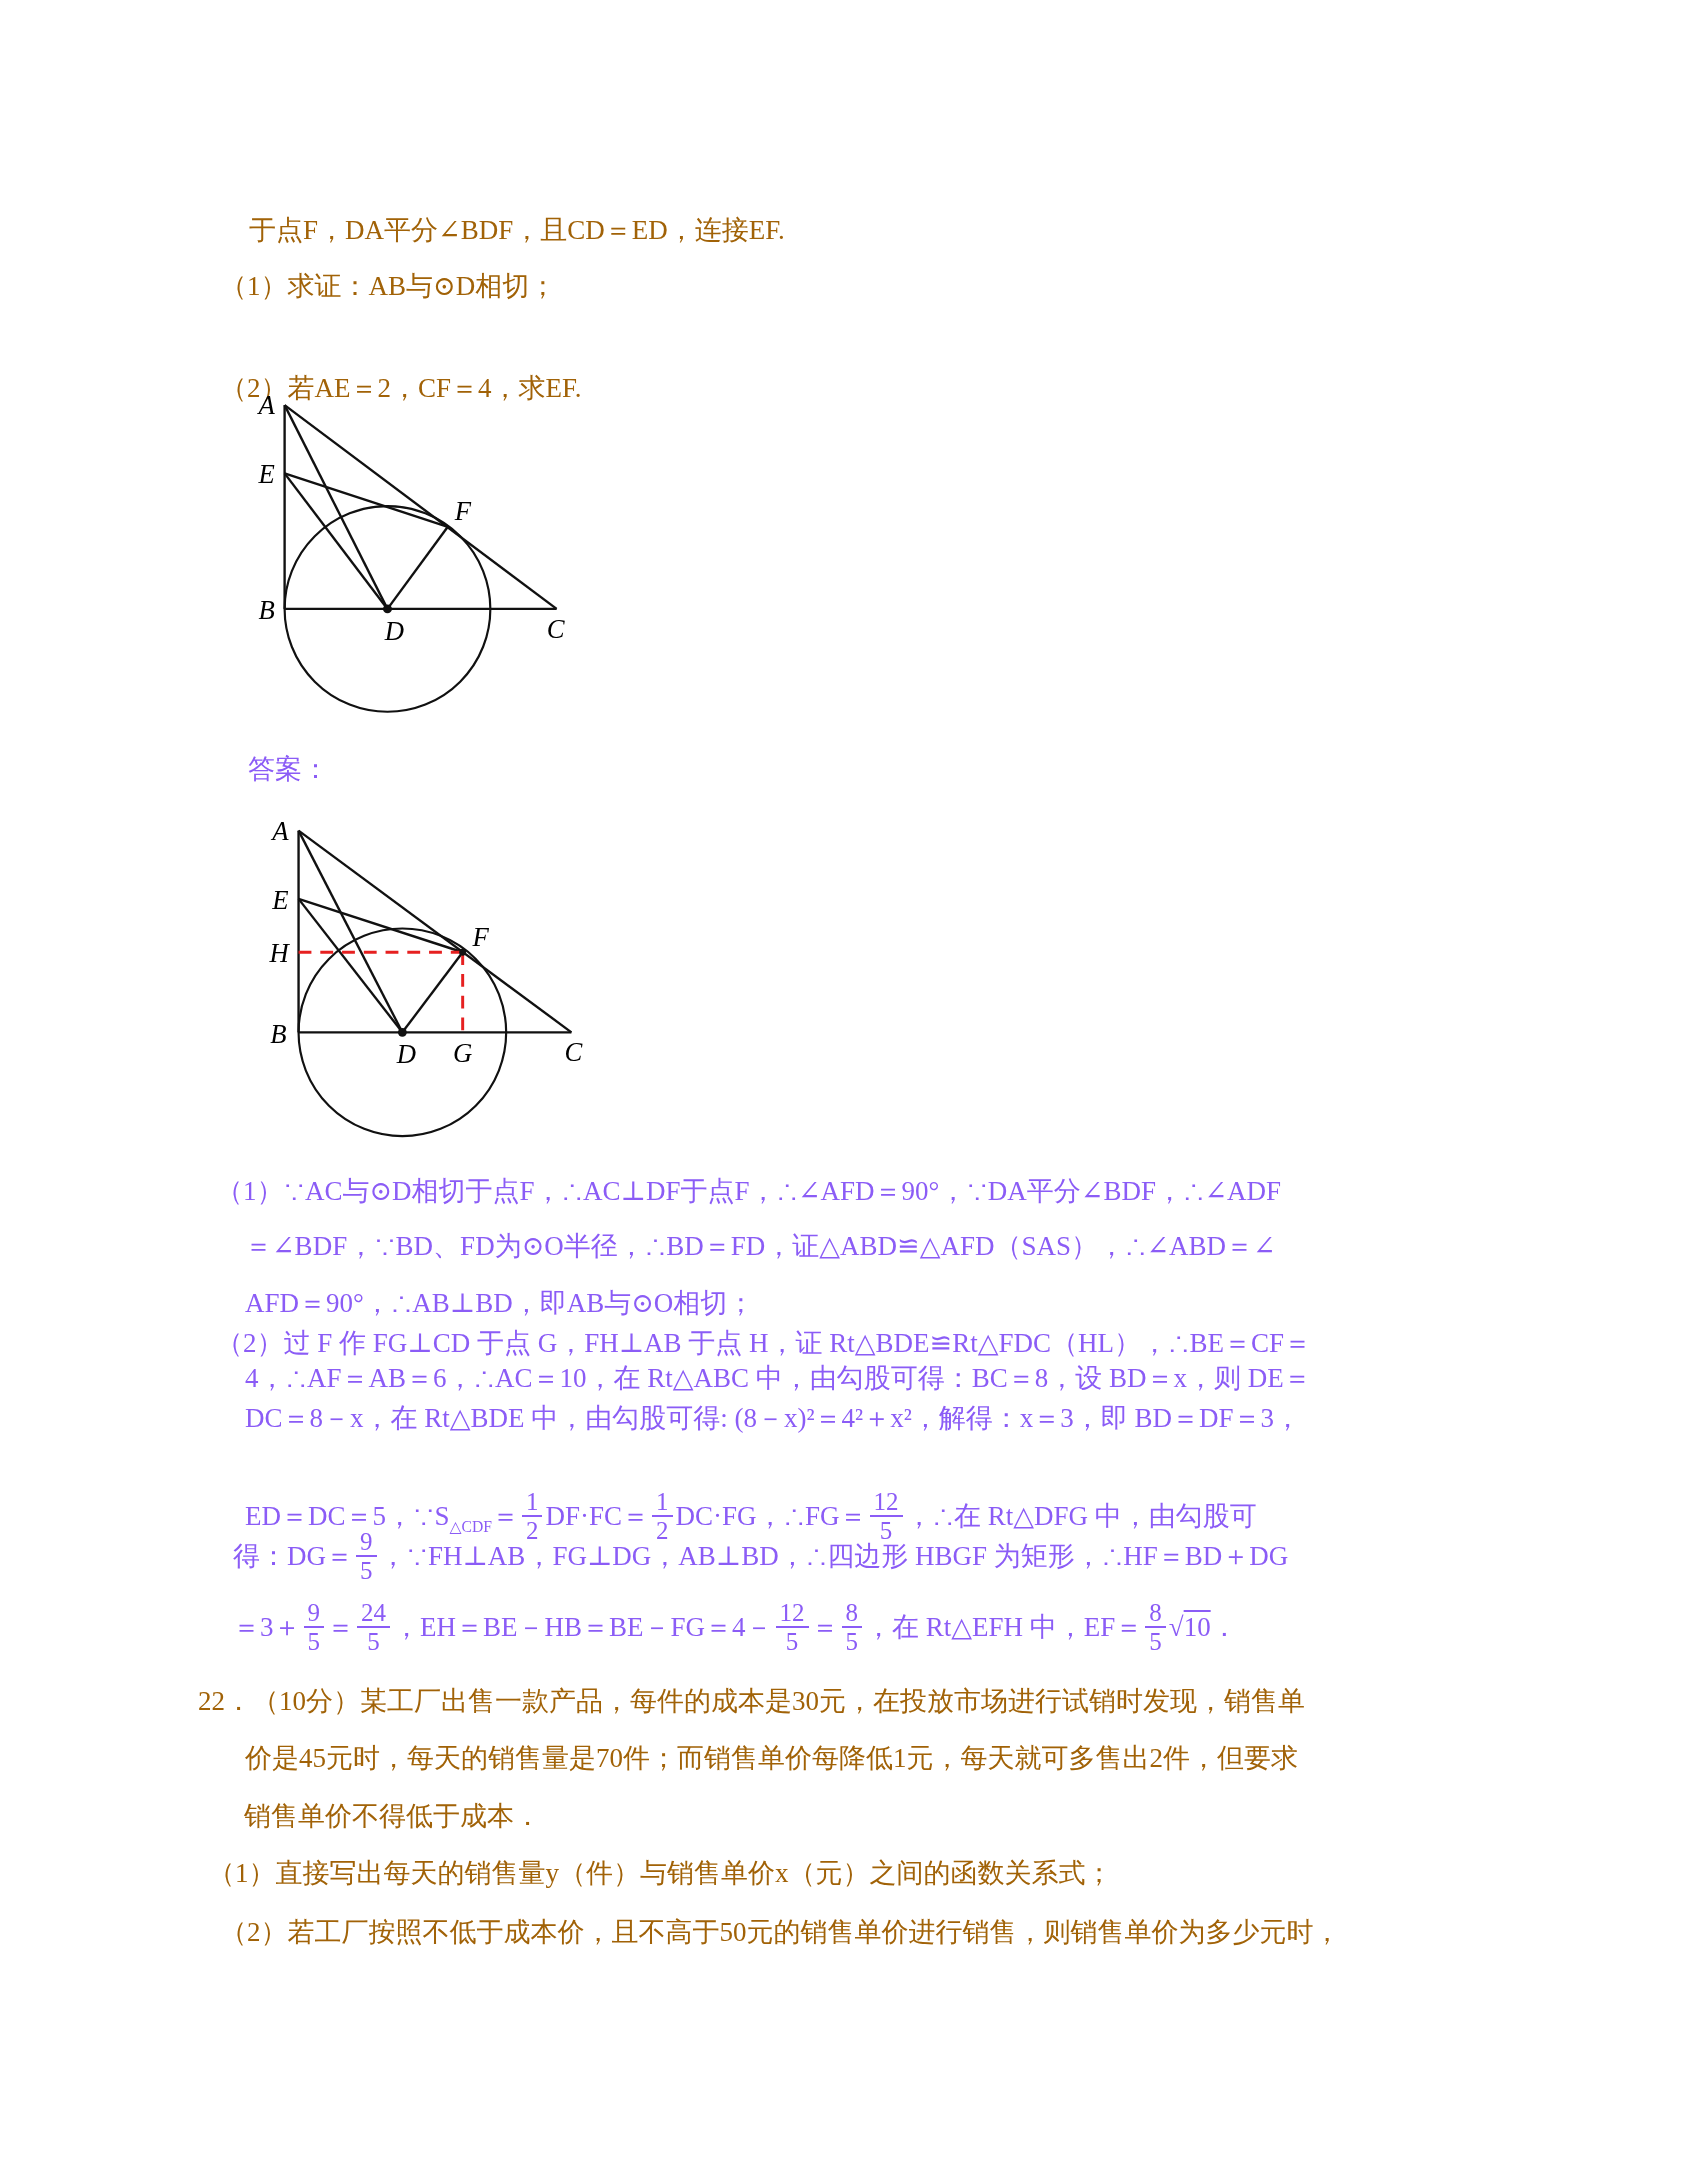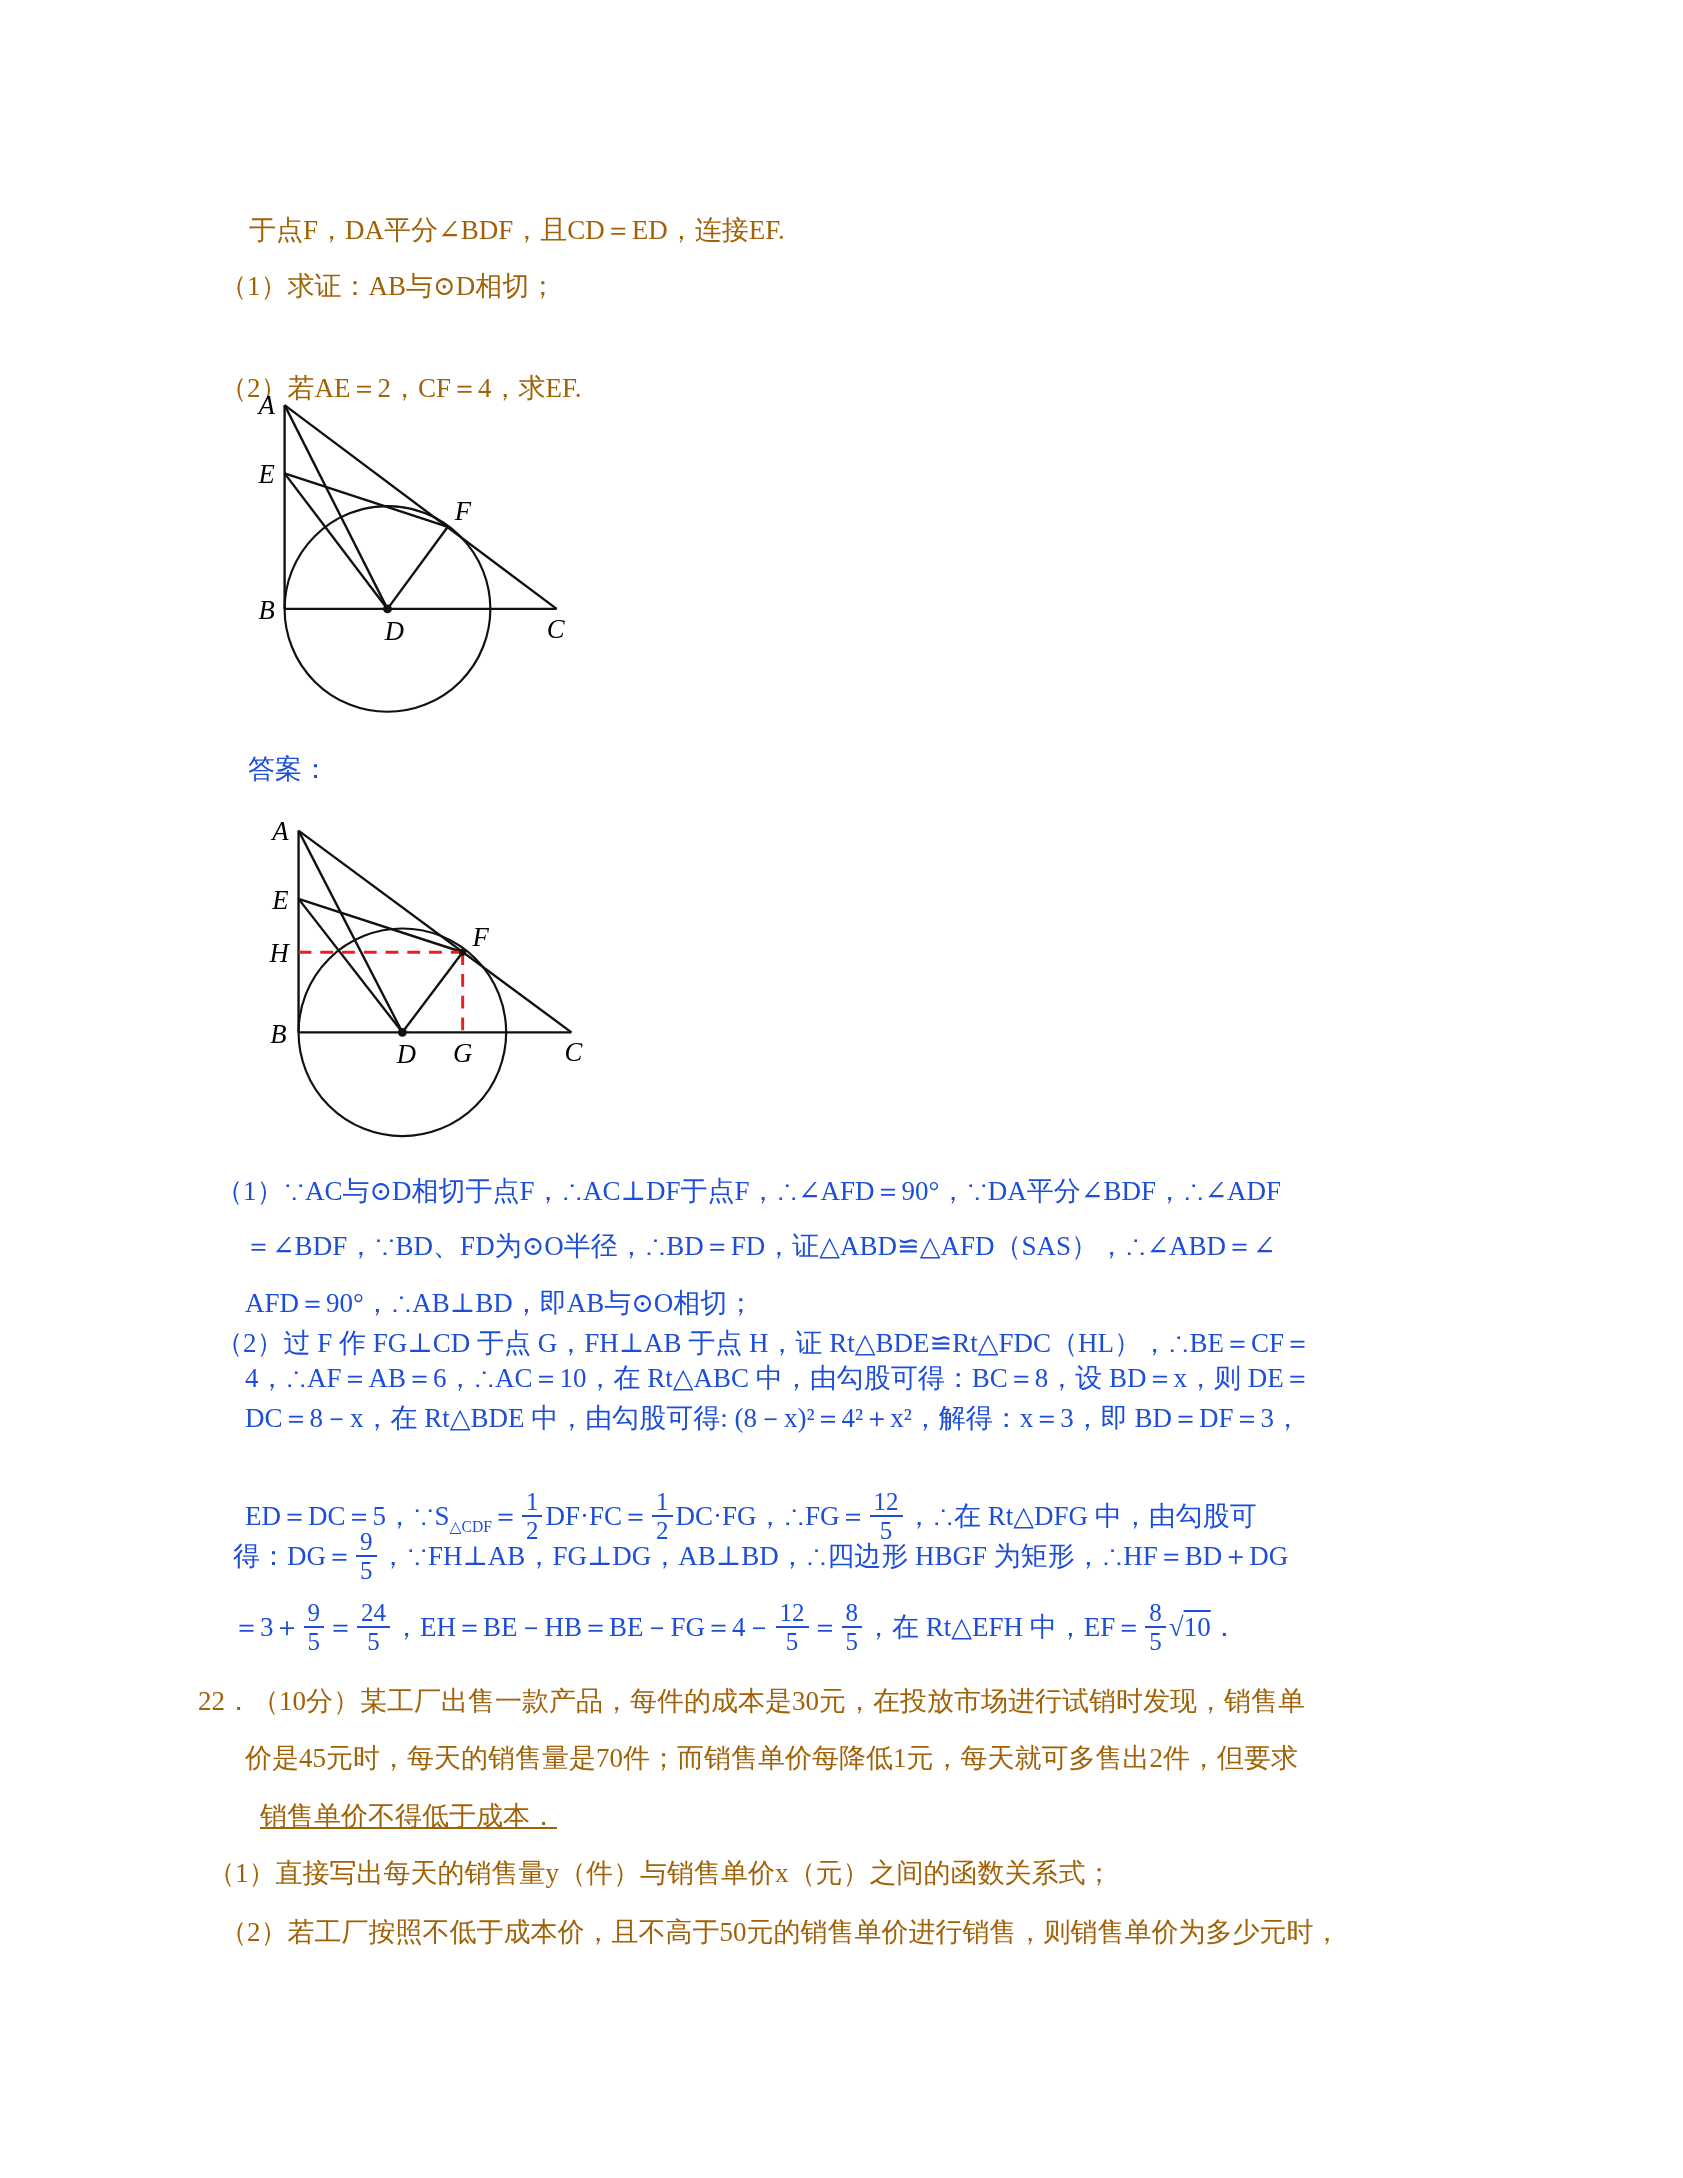--- a/index.html
+++ b/index.html
@@ -5,21 +5,21 @@
   html,body{margin:0;padding:0;}
   body{
     width:1683px;height:2178px;background:#ffffff;
     font-family:"Liberation Serif","DejaVu Serif",serif;
     position:relative;overflow:hidden;color:#000;
   }
   #page{position:absolute;inset:0;}
   .line{
     position:absolute;white-space:pre;font-size:27px;line-height:36px;color:#a16207;
   }
-  .red{color:#1d4ed8;}
+  .red{color:#8b5cf6;}
   .frac{
     display:inline-flex;flex-direction:column;vertical-align:middle;
     text-align:center;line-height:1.08;font-size:25px;margin:0 3px;position:relative;top:-3px;
   }
   .frac .num{padding:0 4px;display:block;}
   .frac .den{padding:0 4px;display:block;border-top:2px solid currentColor;}
   .sqrt{white-space:pre;}
   .sqrtbar{text-decoration:overline;}
   sub{font-size:0.58em;}
   .diagram{position:absolute;}
@@ -90,18 +90,18 @@
   <div class="line red" style="left:245px;top:1285px;">AFD＝90°，∴AB⊥BD，即AB与⊙O相切；</div>
   <div class="line red" style="left:216px;top:1325px;">（2）过 F 作 FG⊥CD 于点 G，FH⊥AB 于点 H，证 Rt△BDE≌Rt△FDC（HL），∴BE＝CF＝</div>
   <div class="line red" style="left:245px;top:1360px;">4，∴AF＝AB＝6，∴AC＝10，在 Rt△ABC 中，由勾股可得：BC＝8，设 BD＝x，则 DE＝</div>
   <div class="line red" style="left:245px;top:1400px;">DC＝8－x，在 Rt△BDE 中，由勾股可得: (8－x)²＝4²＋x²，解得：x＝3，即 BD＝DF＝3，</div>
   <div class="line red" style="left:245px;top:1491px;">ED＝DC＝5，∵S<sub>△CDF</sub>＝<span class="frac"><span class="num">1</span><span class="den">2</span></span>DF·FC＝<span class="frac"><span class="num">1</span><span class="den">2</span></span>DC·FG，∴FG＝<span class="frac"><span class="num">12</span><span class="den">5</span></span>，∴在 Rt△DFG 中，由勾股可</div>
   <div class="line red" style="left:233px;top:1523px;margin-top:8px;">得：DG＝<span class="frac"><span class="num">9</span><span class="den">5</span></span>，∵FH⊥AB，FG⊥DG，AB⊥BD，∴四边形 HBGF 为矩形，∴HF＝BD＋DG</div>
   <div class="line red" style="left:233px;top:1602px;">＝3＋<span class="frac"><span class="num">9</span><span class="den">5</span></span>＝<span class="frac"><span class="num">24</span><span class="den">5</span></span>，EH＝BE－HB＝BE－FG＝4－<span class="frac"><span class="num">12</span><span class="den">5</span></span>＝<span class="frac"><span class="num">8</span><span class="den">5</span></span>，在 Rt△EFH 中，EF＝<span class="frac"><span class="num">8</span><span class="den">5</span></span><span class="sqrt">√<span class="sqrtbar">10</span></span>．</div>
 
   <div class="line" style="left:198px;top:1683px;">22．（10分）某工厂出售一款产品，每件的成本是30元，在投放市场进行试销时发现，销售单</div>
   <div class="line" style="left:245px;top:1740px;">价是45元时，每天的销售量是70件；而销售单价每降低1元，每天就可多售出2件，但要求</div>
-  <div class="line" style="left:260px;top:1798px;text-decoration:underline;">销售单价不得低于成本．</div>
+  <div class="line" style="left:244px;top:1798px;">销售单价不得低于成本．</div>
   <div class="line" style="left:208px;top:1855px;text-align:right;">（1）直接写出每天的销售量y（件）与销售单价x（元）之间的函数关系式；</div>
   <div class="line" style="left:220px;top:1914px;">（2）若工厂按照不低于成本价，且不高于50元的销售单价进行销售，则销售单价为多少元时，</div>
 
 </div>
 
 
 </body></html>

